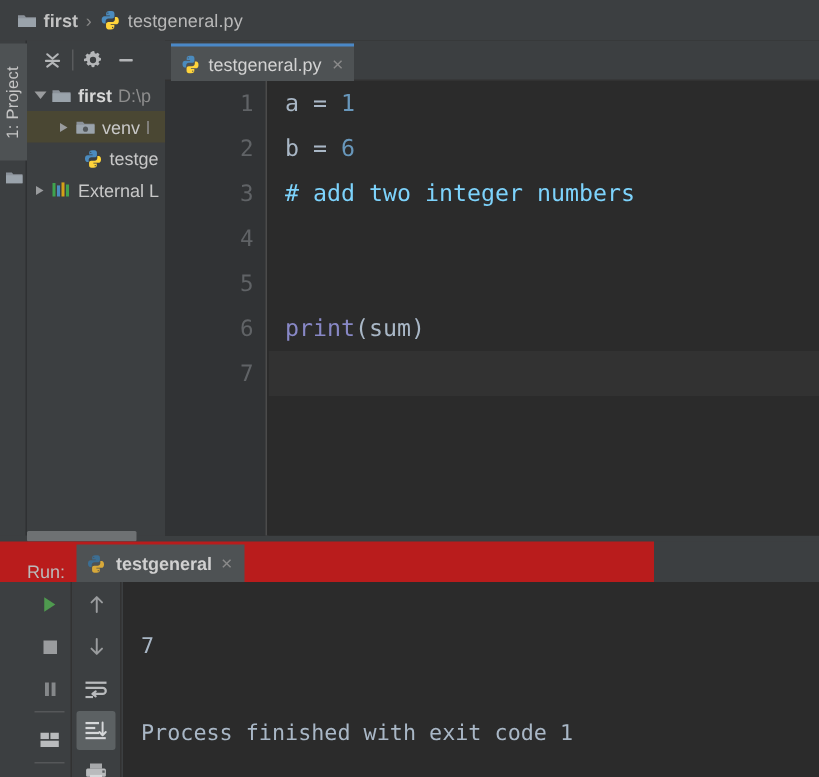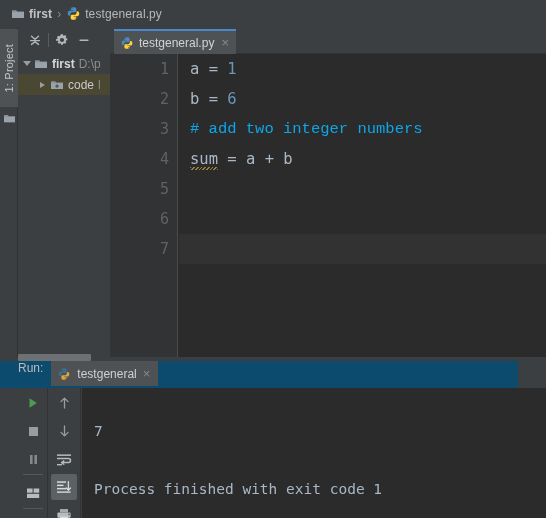--- a/index.html
+++ b/index.html
@@ -238,21 +238,21 @@
     font-family: "DejaVu Sans Mono", monospace;
     font-size: 15.5px;
     white-space: pre;
   }
   .cline.current {
     background: #323232;
   }
   .t-def  { color: #a9b7c6; }
   .t-num  { color: #6897bb; }
   .t-op   { color: #a9b7c6; }
-  .t-cmt  { color: #0ea5e9; font-family: Liberation Mono, monospace; }
+  .t-cmt  { color: #7dd3fc; }
   .t-kw   { color: #8888c6; }
   .warn-underline {
     position: relative;
     display: inline-block;
     color: #a9b7c6;
   }
   .warn-underline::after {
     content: "";
     position: absolute;
     left: 0; right: 0; bottom: -2px;
@@ -264,41 +264,41 @@
   
   .run-panel {
     position: absolute;
     left: 0; top: 361px;
     width: 546px; height: 157px;
     background: #3c3f41;
   }
   .run-header {
     position: absolute;
     left: 0; top: 0;
-    width: 518px; height: 27px;
-    background: #0c4a6e;
-    display: flex;
-    align-items: flex-start;
+    width: 436px; height: 27px;
+    background: #b91c1c;
+    display: flex;
+    align-items: flex-end;
   }
   .run-label {
     font-size: 12px;
     color: #bbbbbb;
     margin-left: 18px;
     margin-right: 8px;
   }
   .run-tab {
     height: 25px;
     display: flex;
     align-items: center;
     gap: 6px;
     padding: 0 8px 0 6px;
     background: #4e5254;
     box-sizing: border-box;
   }
-  .run-tab-label { font-size: 12px; color: #d0d0d0; }
+  .run-tab-label { font-size: 12px; color: #d0d0d0; font-weight: bold; }
   .run-tab-close { font-size: 13px; color: #8a8a8a; line-height: 1; }
 
   .run-toolcol {
     position: absolute;
     left: 18px; top: 27px;
     width: 30px; height: 130px;
     background: #3c3f41;
     border-right: 1px solid #323232;
     box-sizing: border-box;
   }
@@ -432,26 +432,49 @@
         <span class="arrow">
             <span class="tri"></span>
           </span>
         <span class="tree-ico">
           <svg width="14" height="12" viewBox="0 0 14 12">
             <path d="M1 2.2h4.2l1.1 1.3H13V10H1z" fill="#8a9199"></path>
             <path d="M1 4.2h12V10H1z" fill="#9aa3ab"></path>
             <circle cx="7" cy="7.1" r="1.7" fill="#53585b"></circle>
           </svg>
         </span>
-        <span class="tree-label">code</span>
+        <span class="tree-label">venv</span>
         <span class="tree-path">l</span>
       </div>
 
-
-
+      <div class="tree-row" style="padding-left:36px">
+        <span class="tree-ico">
+          <svg width="14" height="14" viewBox="0 0 16 16">
+            <path d="M7.6 1.4c-2 0-2.5.9-2.5 1.9v1.3h2.6v.5H3.9c-1.2 0-2 .8-2 2.6 0 1.6.6 2.6 1.8 2.6h1V8.8c0-1.2.9-2.1 2.1-2.1h2.5c1 0 1.7-.7 1.7-1.6V3.3c0-1-.7-1.8-1.8-1.9H7.6zM6.3 2.4c.3 0 .5.2.5.5s-.2.5-.5.5-.5-.2-.5-.5.2-.5.5-.5z" fill="#4b8bbe"></path>
+            <path d="M8.4 14.6c2 0 2.5-.9 2.5-1.9v-1.3H8.3v-.5h3.8c1.2 0 2-.8 2-2.6 0-1.6-.6-2.6-1.8-2.6h-1v1.5c0 1.2-.9 2.1-2.1 2.1H6.7c-1 0-1.7.7-1.7 1.6v1.8c0 1 .7 1.8 1.8 1.9h1.6zm1.3-1c-.3 0-.5-.2-.5-.5s.2-.5.5-.5.5.2.5.5-.2.5-.5.5z" fill="#ffd43b"></path>
+          </svg>
+        </span>
+        <span class="tree-label">testge</span>
+      </div>
+
+
+      <div class="tree-row" style="padding-left:2px">
+        <span class="arrow">
+            <span class="tri"></span>
+          </span>
+        <span class="tree-ico">
+          <svg width="15" height="13" viewBox="0 0 15 13">
+            <rect x="1" y="2" width="2" height="9" fill="#3fa34d"></rect>
+            <rect x="4" y="3.6" width="2" height="7.4" fill="#4b8bbe"></rect>
+            <rect x="7" y="1.6" width="2" height="9.4" fill="#d4a017"></rect>
+            <rect x="10" y="3" width="2" height="8" fill="#3fa34d"></rect>
+          </svg>
+        </span>
+        <span class="tree-label">External L</span>
+      </div>
 
 
     </div>
   </div>
 
   <div class="hscroll-track">
     <div class="hscroll-thumb"></div>
   </div>
 
   <div class="editor-area">
@@ -486,25 +509,25 @@
       </div>
 
       <div class="cline" style="top:30px">
         <span class="t-def">b</span><span class="t-op"> = </span><span class="t-num">6</span>
       </div>
 
       <div class="cline" style="top:60px">
         <span class="t-cmt"># add two integer numbers</span>
       </div>
 
-      <div class="cline" style="top:90px">
-        <span class="warn-underline">sum</span><span class="t-def"> = a + b</span>
-      </div>
-
-
+
+
+      <div class="cline" style="top:150px">
+        <span class="t-kw">print</span><span class="t-def">(sum)</span>
+      </div>
 
       <div class="cline current" style="top:180px"></div>
     </div>
   </div>
 
   <div class="run-panel">
 
     <div class="run-header">
       <span class="run-label">Run:</span>
       <div class="run-tab">

